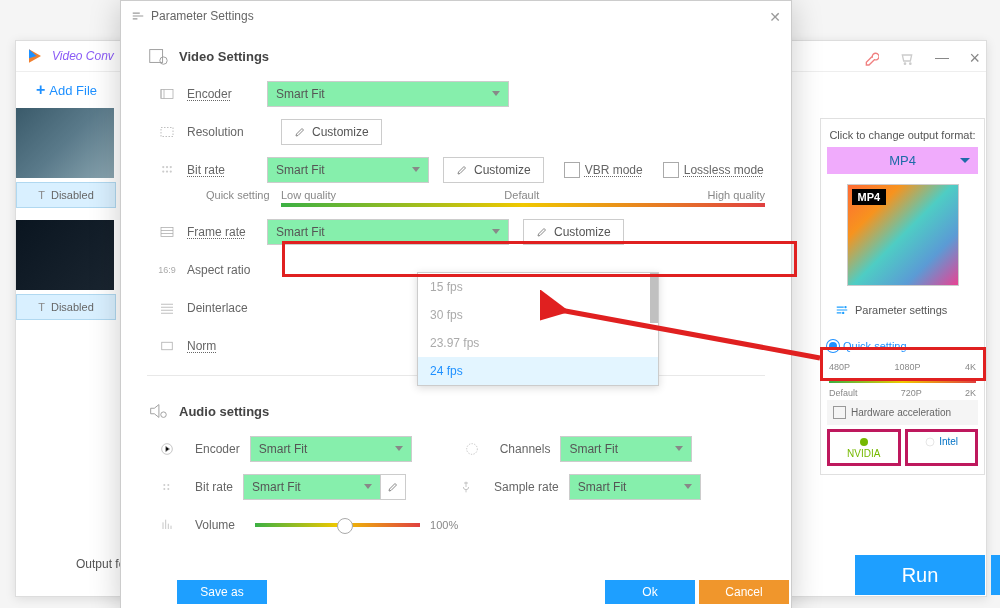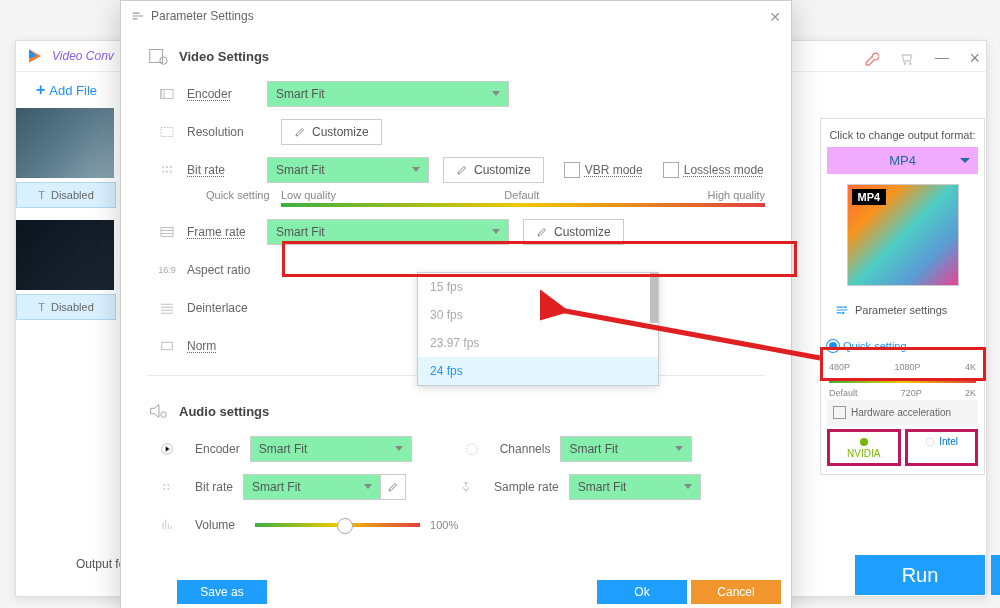--- a/index.html
+++ b/index.html
@@ -67,21 +67,21 @@
 .dropdown{position:absolute;left:296px;top:271px;width:240px;background:#fff;border:1px solid #ccc;box-shadow:0 2px 8px rgba(0,0,0,0.15);}
 .dd-scroll{position:absolute;right:0;top:0;width:8px;height:50px;background:#c0c0c0;}
 .dd-item{padding:7px 12px;color:#aaa;cursor:pointer;font-size:12px;}
 .dd-item.active{background:#e3f5ff;color:#1e90ff;}
 .audio-row{display:flex;align-items:center;padding:4px 26px;min-height:30px;}
 .audio-group{display:flex;align-items:center;}
 .audio-label{color:#666;font-size:12px;margin:0 10px 0 8px;}
 .edit-icn{width:24px;height:24px;border:1px solid #ccc;border-left:none;display:flex;align-items:center;justify-content:center;cursor:pointer;}
 .vol-track{width:165px;height:4px;background:linear-gradient(90deg,#3cb043 0%,#f0c800 50%,#e04040 100%);position:relative;margin:0 10px;}
 .vol-thumb{position:absolute;left:82px;top:-5px;width:14px;height:14px;background:#fff;border:1px solid #aaa;border-radius:50%;}
-.footer{position:absolute;bottom:0;left:0;right:0;height:34px;display:flex;align-items:center;justify-content:flex-end;gap:4px;padding:0 10px;}
+.footer{position:absolute;bottom:0;left:0;right:0;height:34px;display:flex;align-items:center;justify-content:flex-end;gap:4px;padding:0 2px;}
 .f-btn{width:90px;height:24px;color:#fff;display:flex;align-items:center;justify-content:center;cursor:pointer;font-size:12px;}
 .f-save{background:#1e9fff;position:absolute;left:56px;}
 .f-ok{background:#1e9fff;margin-right:0;}
 .f-cancel{background:#f0962c;}
 .red-box{position:absolute;border:3px solid #e02020;pointer-events:none;}
 .red-arrow{position:absolute;pointer-events:none;}
 svg{display:block;}
 .top-right-icons{position:absolute;right:20px;top:48px;display:flex;gap:20px;align-items:center;}
 .tri{color:#ccc;cursor:pointer;}
 .tri.pink{color:#f08080;}

